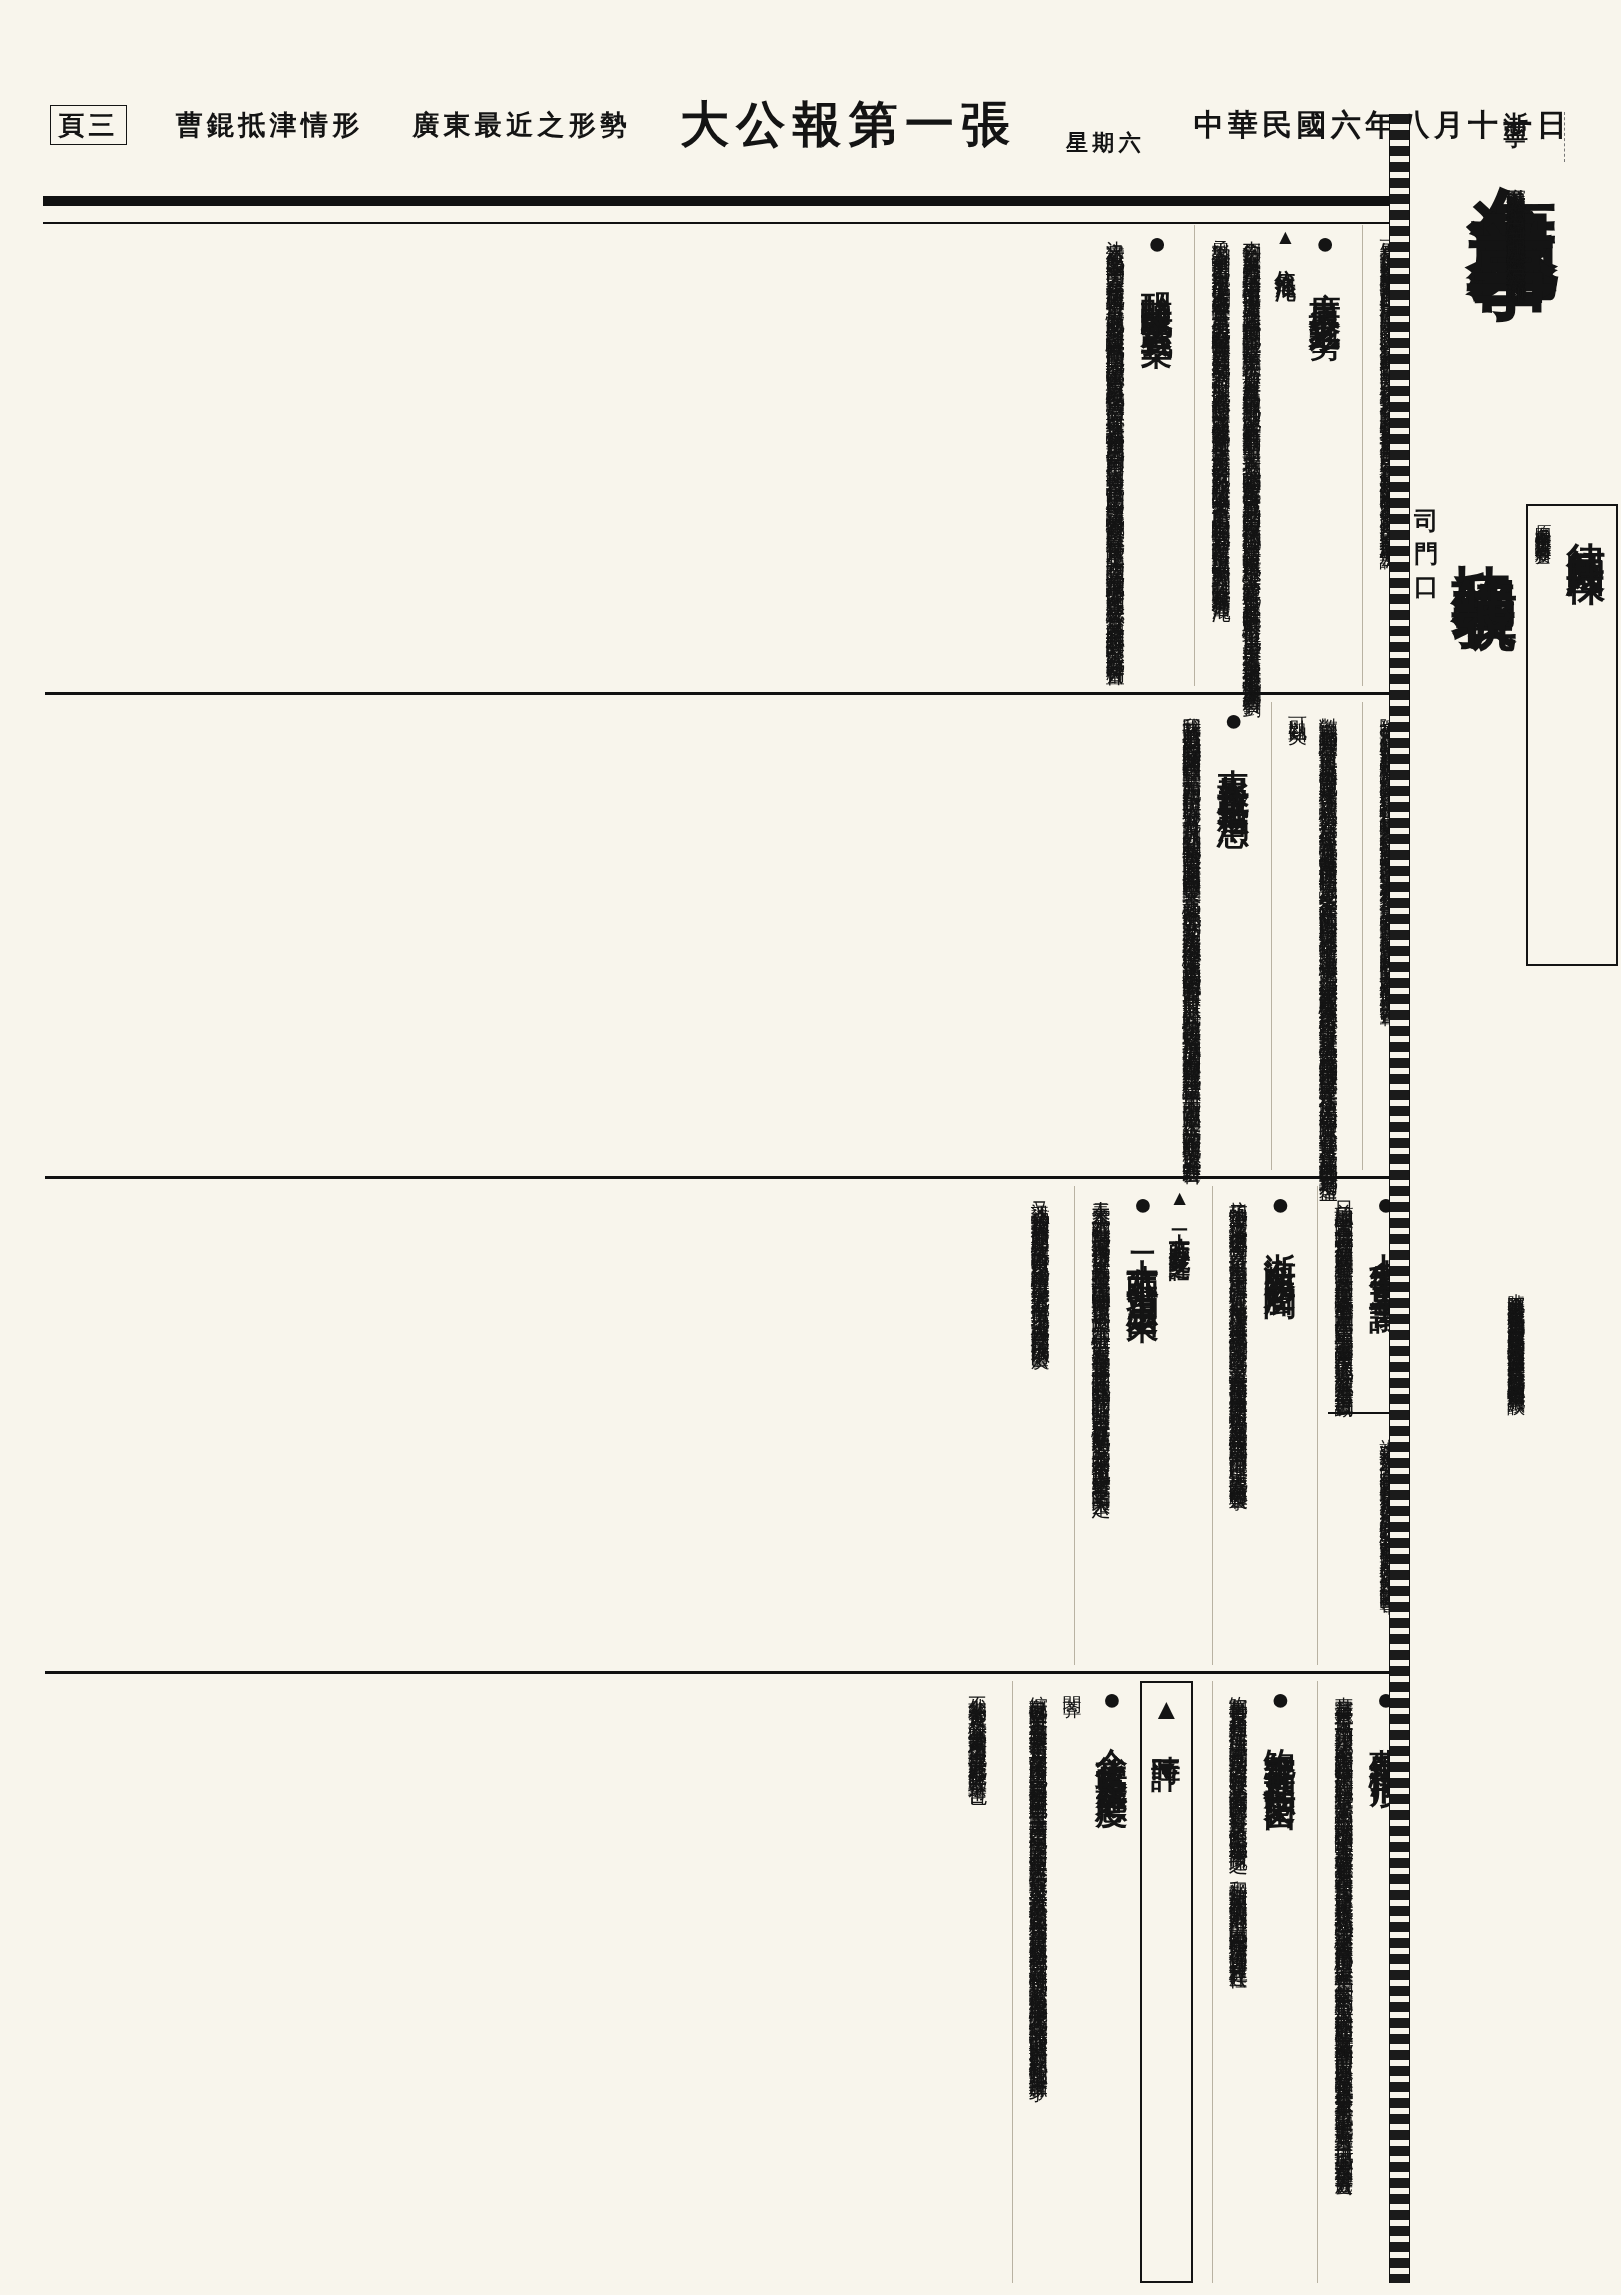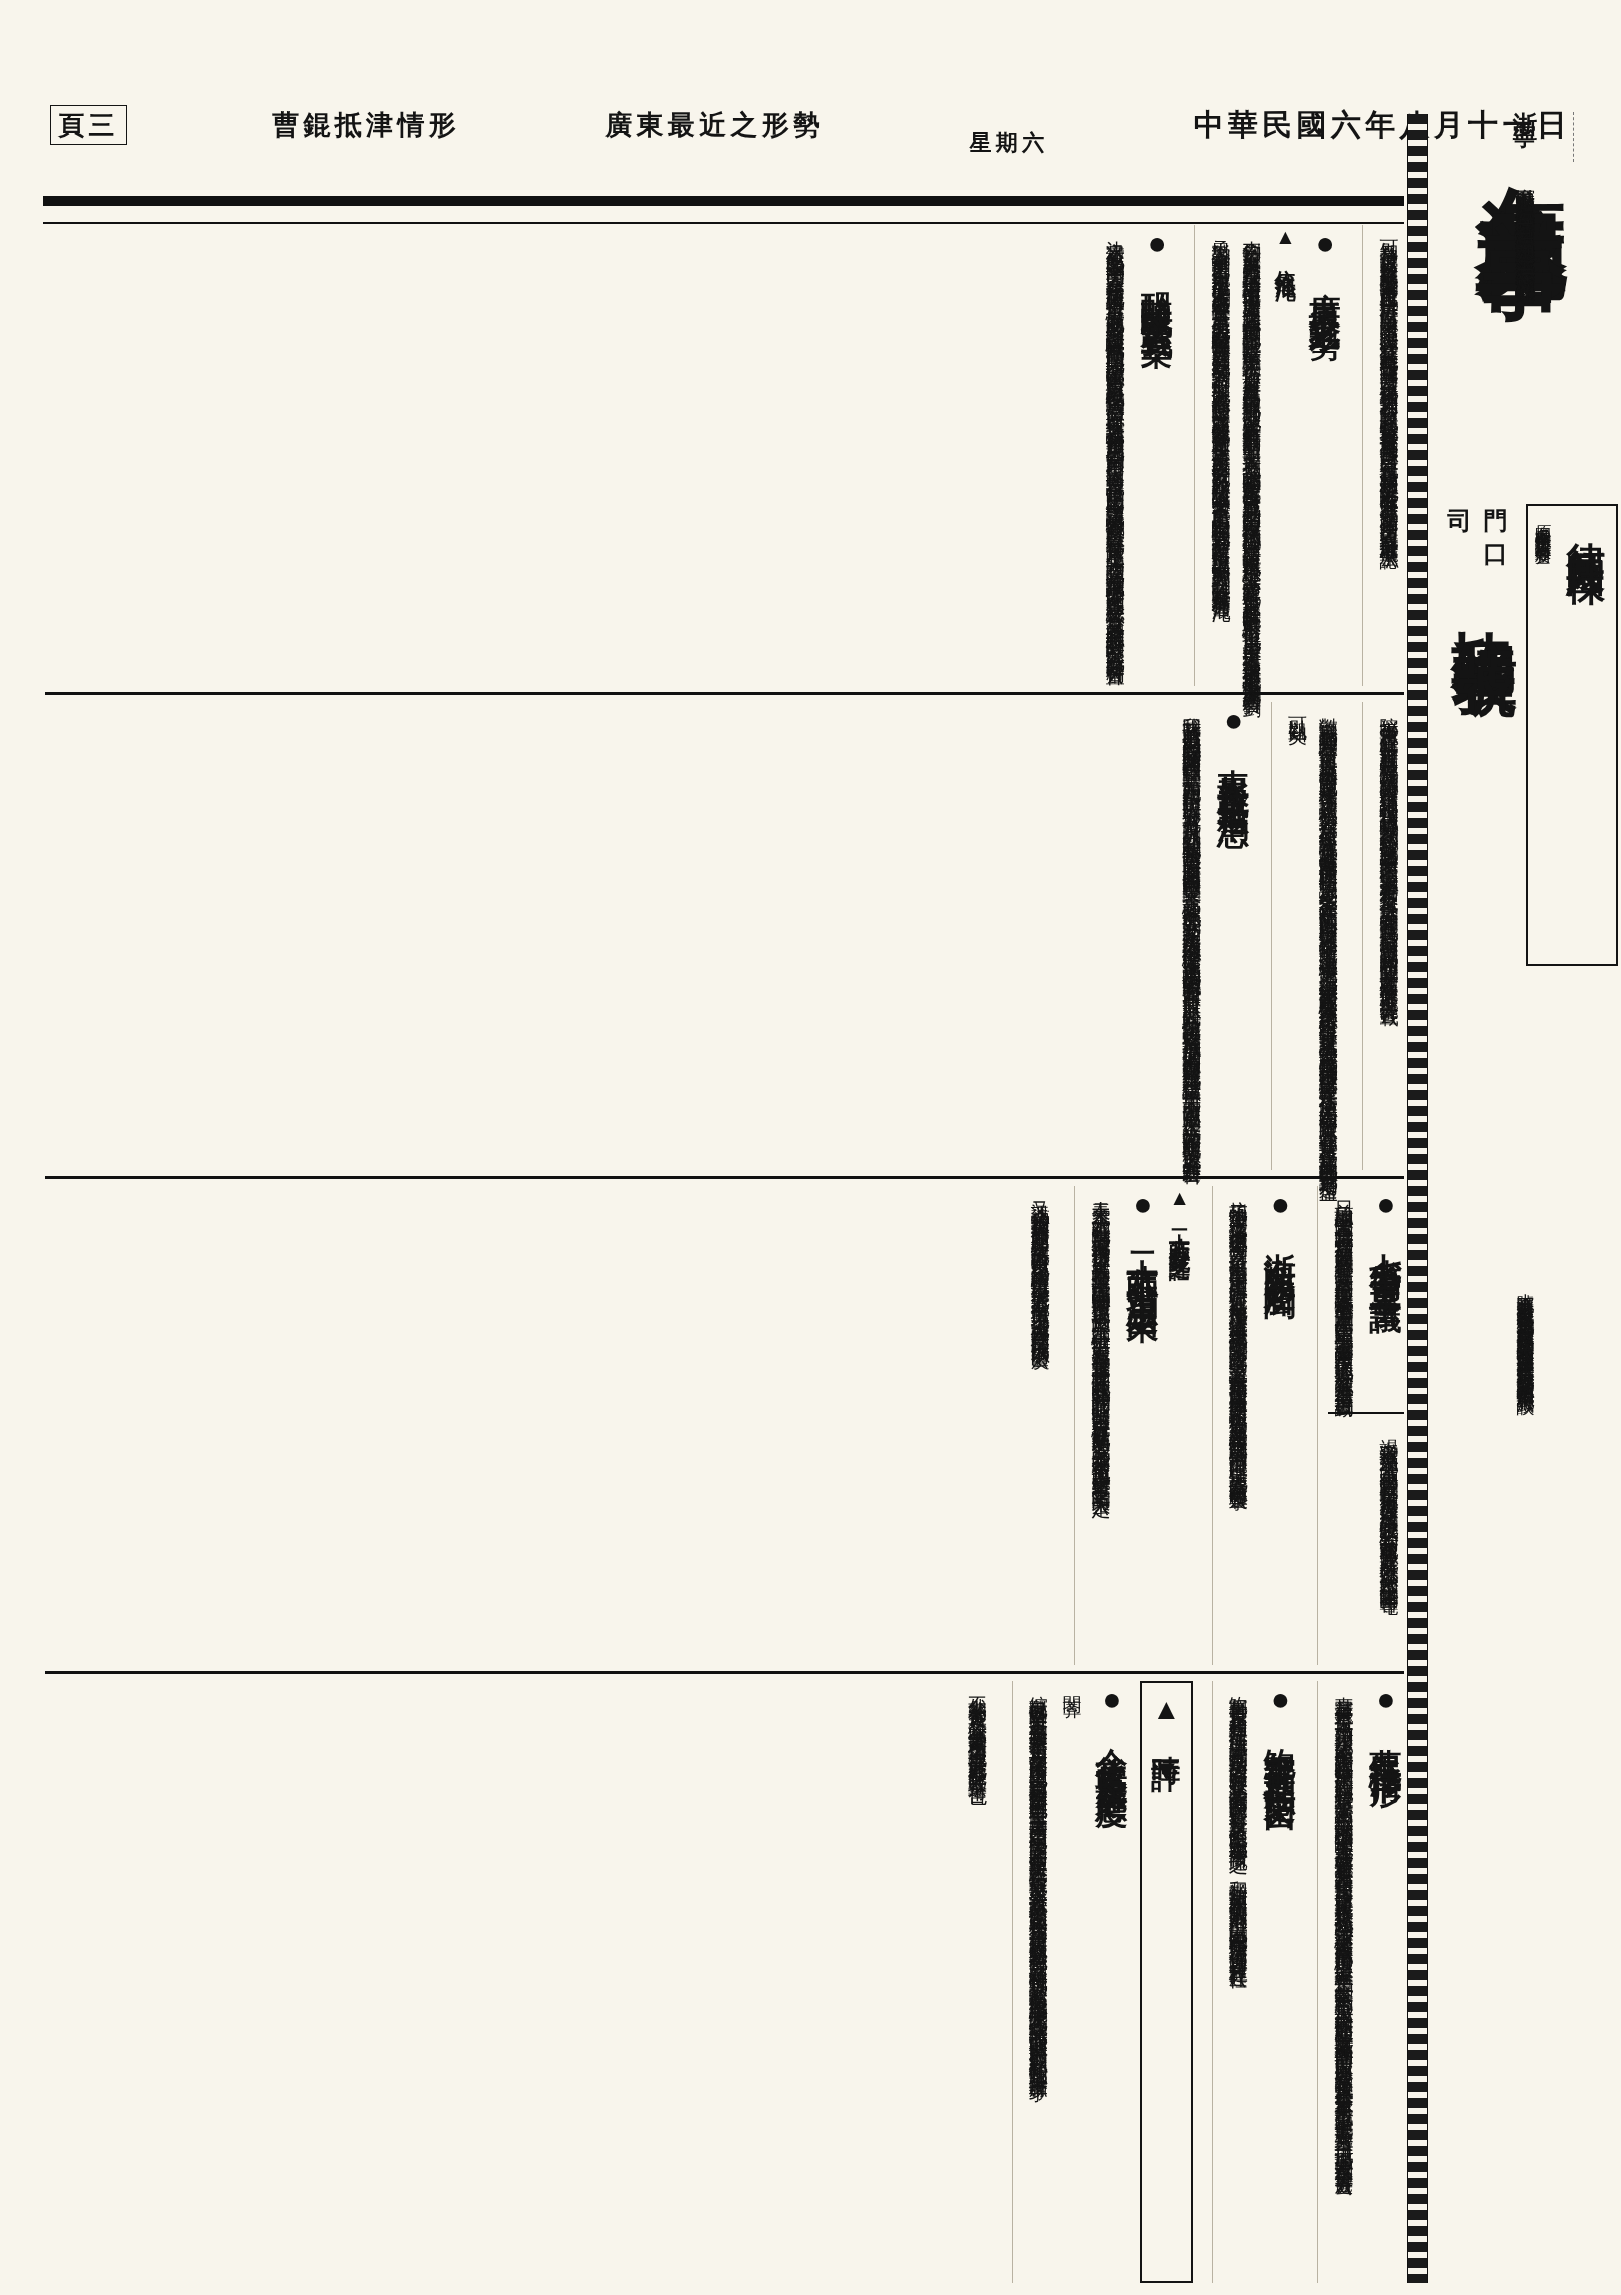--- a/index.html
+++ b/index.html
@@ -44,33 +44,34 @@
     border-left:1.4px solid #111;border-right:1.4px solid #111;}
   .ads-content{flex:1 1 auto;display:flex;flex-direction:column;align-items:center;padding:0 4.3px;}
   .ad-region{font-size:24.5px;font-weight:bold;letter-spacing:10px;writing-mode:vertical-rl;}
   .ad-big-title{writing-mode:vertical-rl;font-size:92px;font-weight:900;line-height:1;letter-spacing:7.2px;
     border-right:1.4px dashed #777;padding-right:5.8px;}
   .ad-body{writing-mode:vertical-rl;font-size:19.5px;line-height:1.5;letter-spacing:1.4px;height:317px;margin-top:10px;}
   .ad-duo{display:flex;flex-direction:row-reverse;column-gap:7.2px;margin-top:14.4px;height:764px;}
   .lawyer-box{border:2.2px solid #141414;padding:5.8px 2.9px;display:flex;flex-direction:row-reverse;column-gap:4.3px;height:447px;}
   .lawyer-title{writing-mode:vertical-rl;font-size:39px;font-weight:900;letter-spacing:5.8px;}
   .lawyer-note{writing-mode:vertical-rl;font-size:16.6px;line-height:1.4;letter-spacing:1.4px;}
-  .xiehe{display:flex;flex-direction:column;align-items:flex-end;}
+  .xiehe{display:flex;flex-direction:row;align-items:flex-start;}
   .xiehe-kicker{font-size:24.5px;font-weight:bold;letter-spacing:11.5px;direction:rtl;}
   .xiehe-title{writing-mode:vertical-rl;font-size:66px;font-weight:900;line-height:1.05;letter-spacing:5.8px;margin-top:7.2px;}
   .xiehe-body{writing-mode:vertical-rl;font-size:18px;line-height:1.5;letter-spacing:1.4px;height:634px;margin-top:11.5px;}
 </style>
 </head>
 <body>
 
 <div class="page">
 
   <div class="masthead-row">
     <span class="mh-item mh-date">中華民國六年八月十一日</span>
     <span class="mh-item mh-weekday">星期六</span>
+    <span class="mh-item mh-paper">大公報第一張</span>
     <span class="mh-item mh-issue">廣東最近之形勢</span>
     <span class="mh-item mh-phone">曹錕抵津情形</span>
     <span class="mh-item mh-page">頁三</span>
   </div>
   <div class="toprule"></div>
 
   <div class="main">
 
     <div class="band band1">
       <div class="article v">

